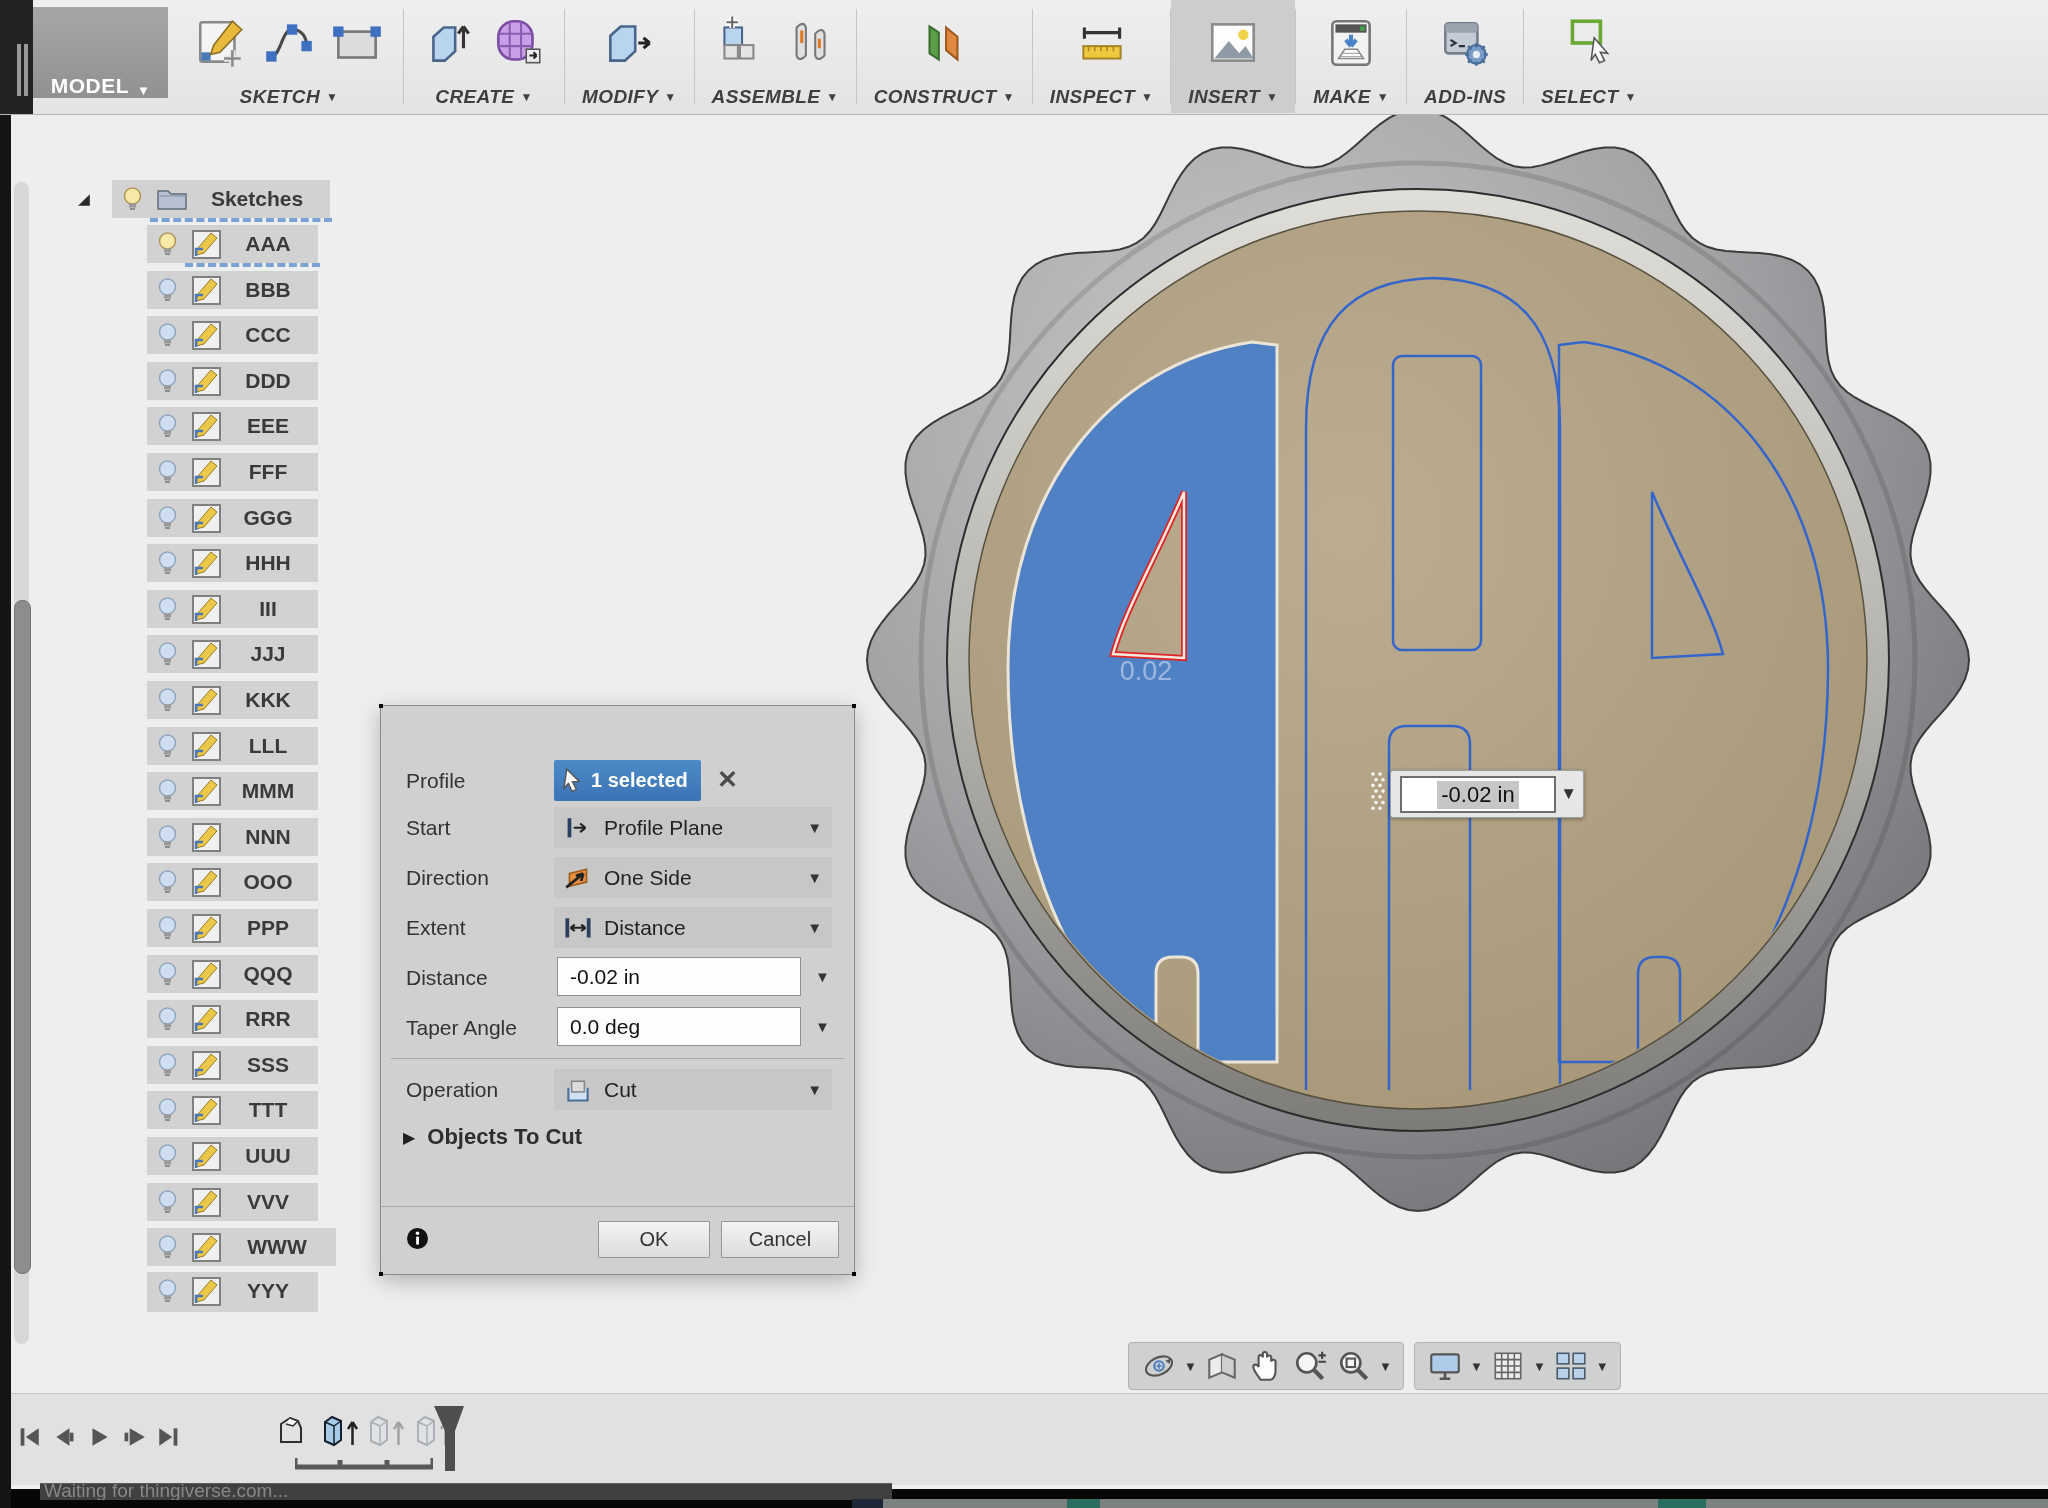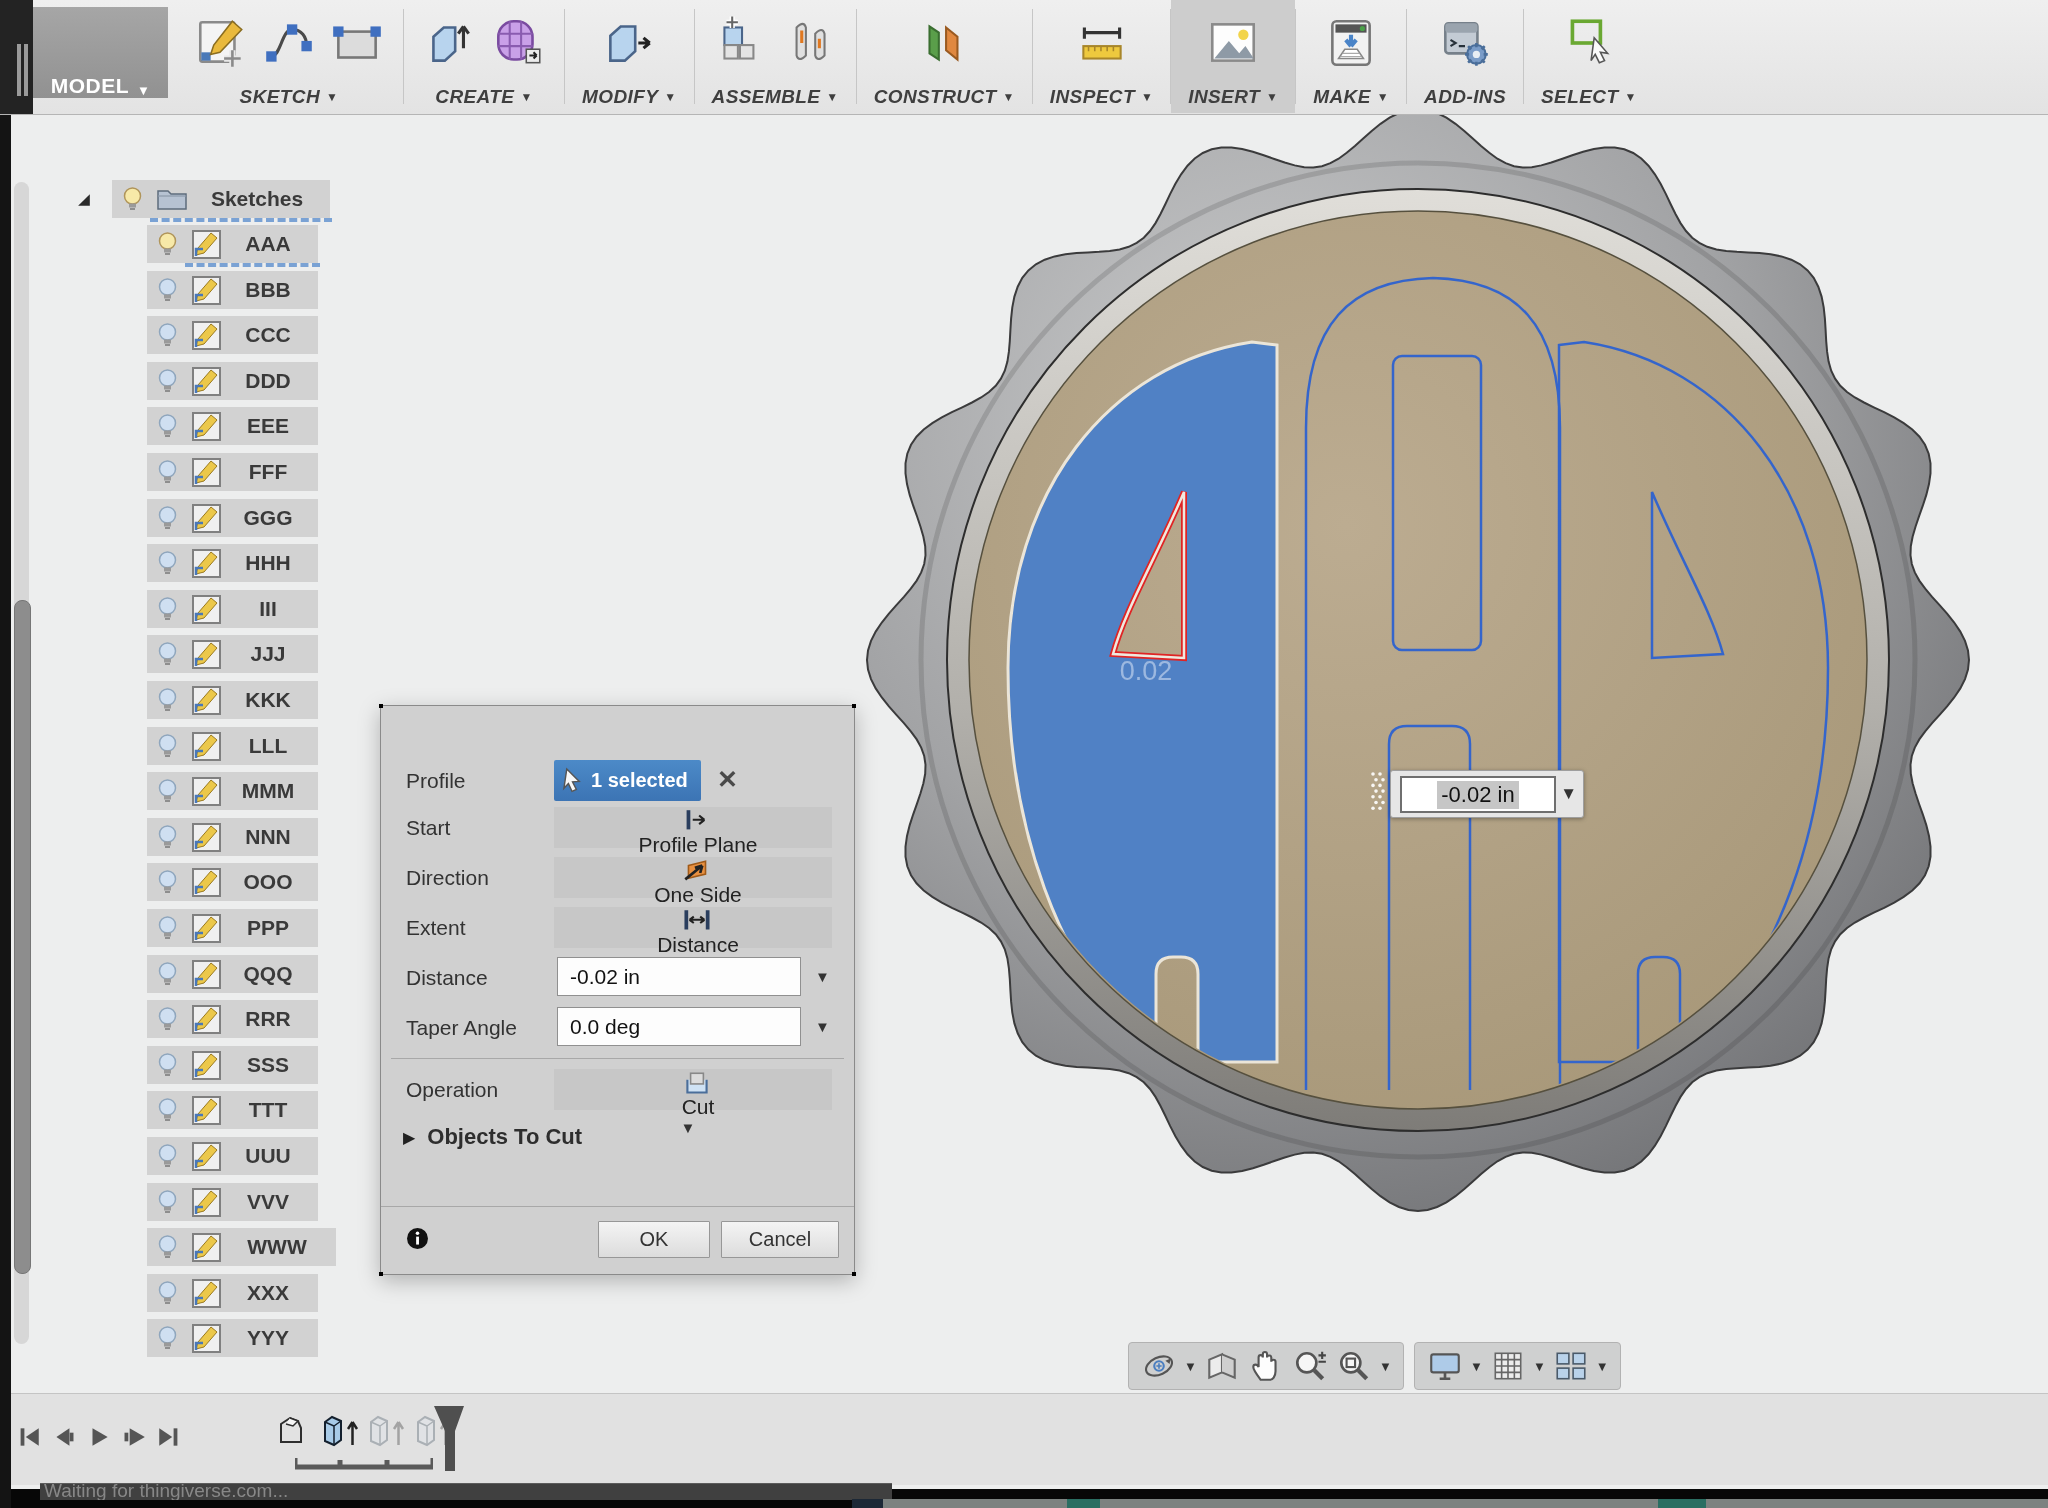--- a/index.html
+++ b/index.html
@@ -47,21 +47,21 @@
   #scroll-track{position:absolute;left:14px;top:182px;width:15px;height:1162px;background:#d7d7d7;border-radius:8px;z-index:19;}
   #scroll-thumb{position:absolute;left:14px;top:600px;width:15px;height:672px;background:#8d8d8d;border:1px solid #767676;border-radius:8px;z-index:20;}
   
   #dialog{position:absolute;left:380px;top:705px;width:473px;height:568px;background:#d0d0d0;border:1px solid #8a8a8a;box-shadow:0 6px 20px rgba(0,0,0,.25);z-index:40;}
   #dlg-header{position:absolute;left:0;top:0;right:0;height:47px;background:linear-gradient(#e2e2e2,#d4d4d4);border-bottom:1px solid #aaa;display:flex;align-items:center;}
   #dlg-minus{width:20px;height:20px;margin-left:17px;}
   #dlg-title{font-size:21px;font-weight:bold;color:#4a4a4a;letter-spacing:1px;margin-left:16px;}
   .dot{position:absolute;width:4px;height:4px;background:#000;}
   .dlg-row{position:absolute;left:0;width:100%;height:43px;}
   .dlg-label{position:absolute;left:25px;top:0;height:43px;display:flex;align-items:center;font-size:21px;color:#333;}
-  .dlg-drop{position:absolute;left:173px;top:1px;width:278px;height:41px;background:#c7c7c7;display:flex;align-items:center;flex-direction:column;}
+  .dlg-drop{position:absolute;left:173px;top:1px;width:278px;height:41px;background:#c7c7c7;display:flex;align-items:center;}
   .dlg-drop .ic{width:32px;height:26px;margin-left:8px;}
   .dlg-drop .val{font-size:21px;color:#222;margin-left:10px;flex:1;}
   .dlg-drop .caret,.dlg-caret{color:#333;font-size:15px;margin-right:10px;}
   .dlg-input{position:absolute;left:176px;top:1px;width:244px;height:39px;background:#fdfdfd;border:1px solid #909090;display:flex;align-items:center;font-size:21px;color:#111;padding-left:12px;box-sizing:border-box;}
   .dlg-caret{position:absolute;left:434px;top:12px;}
   #dlg-profile-btn{position:absolute;left:173px;top:1px;width:147px;height:41px;background:linear-gradient(#4c8ac8,#3c74b4);border-radius:2px;display:flex;align-items:center;color:#fff;font-size:20px;font-weight:bold;}
   #dlg-profile-btn .ic{width:23px;height:27px;margin:0 6px 0 8px;}
   #dlg-x{position:absolute;left:336px;top:6px;font-size:25px;font-weight:bold;color:#4a4a4a;}
   #dlg-sep1{position:absolute;left:10px;right:10px;top:352px;border-top:1px solid #a8a8a8;}
   #dlg-otc{position:absolute;left:22px;top:418px;display:flex;align-items:center;}
@@ -651,21 +651,21 @@
             <rect x="7" y="17.5" width="7" height="4" fill="#9a9a9a"></rect>
             <path d="M8,23 h5" stroke="#777" stroke-width="1.5"></path>
           </svg></span>
         <span class="node-icon"><svg viewBox="0 0 31 31">
             <rect x="2" y="2" width="27" height="27" fill="#f0f0f0" stroke="#808080" stroke-width="2"></rect>
             <path d="M5,26 l8,-2 13,-15 -6,-5 -13,15 z" fill="#ecc84a" stroke="#9a7a20" stroke-width="1"></path>
             <path d="M5,27 v-7 h7" fill="none" stroke="#4a78b8" stroke-width="2.5"></path>
           </svg></span>
         <span class="lbl">XXX</span>
       </div>
-      <div class="tree-row" style="left: 147px; top: 1319px; width: 171px;">
+      <div class="tree-row" style="left: 147px; top: 1272px; width: 171px;">
         <span class="bulb"><svg viewBox="0 0 21 27">
             <circle cx="10.5" cy="10" r="8" fill="#cfdff1" stroke="#8fa6bd" stroke-width="1.5"></circle>
             <rect x="7" y="17.5" width="7" height="4" fill="#9a9a9a"></rect>
             <path d="M8,23 h5" stroke="#777" stroke-width="1.5"></path>
           </svg></span>
         <span class="node-icon"><svg viewBox="0 0 31 31">
             <rect x="2" y="2" width="27" height="27" fill="#f0f0f0" stroke="#808080" stroke-width="2"></rect>
             <path d="M5,26 l8,-2 13,-15 -6,-5 -13,15 z" fill="#ecc84a" stroke="#9a7a20" stroke-width="1"></path>
             <path d="M5,27 v-7 h7" fill="none" stroke="#4a78b8" stroke-width="2.5"></path>
           </svg></span>

